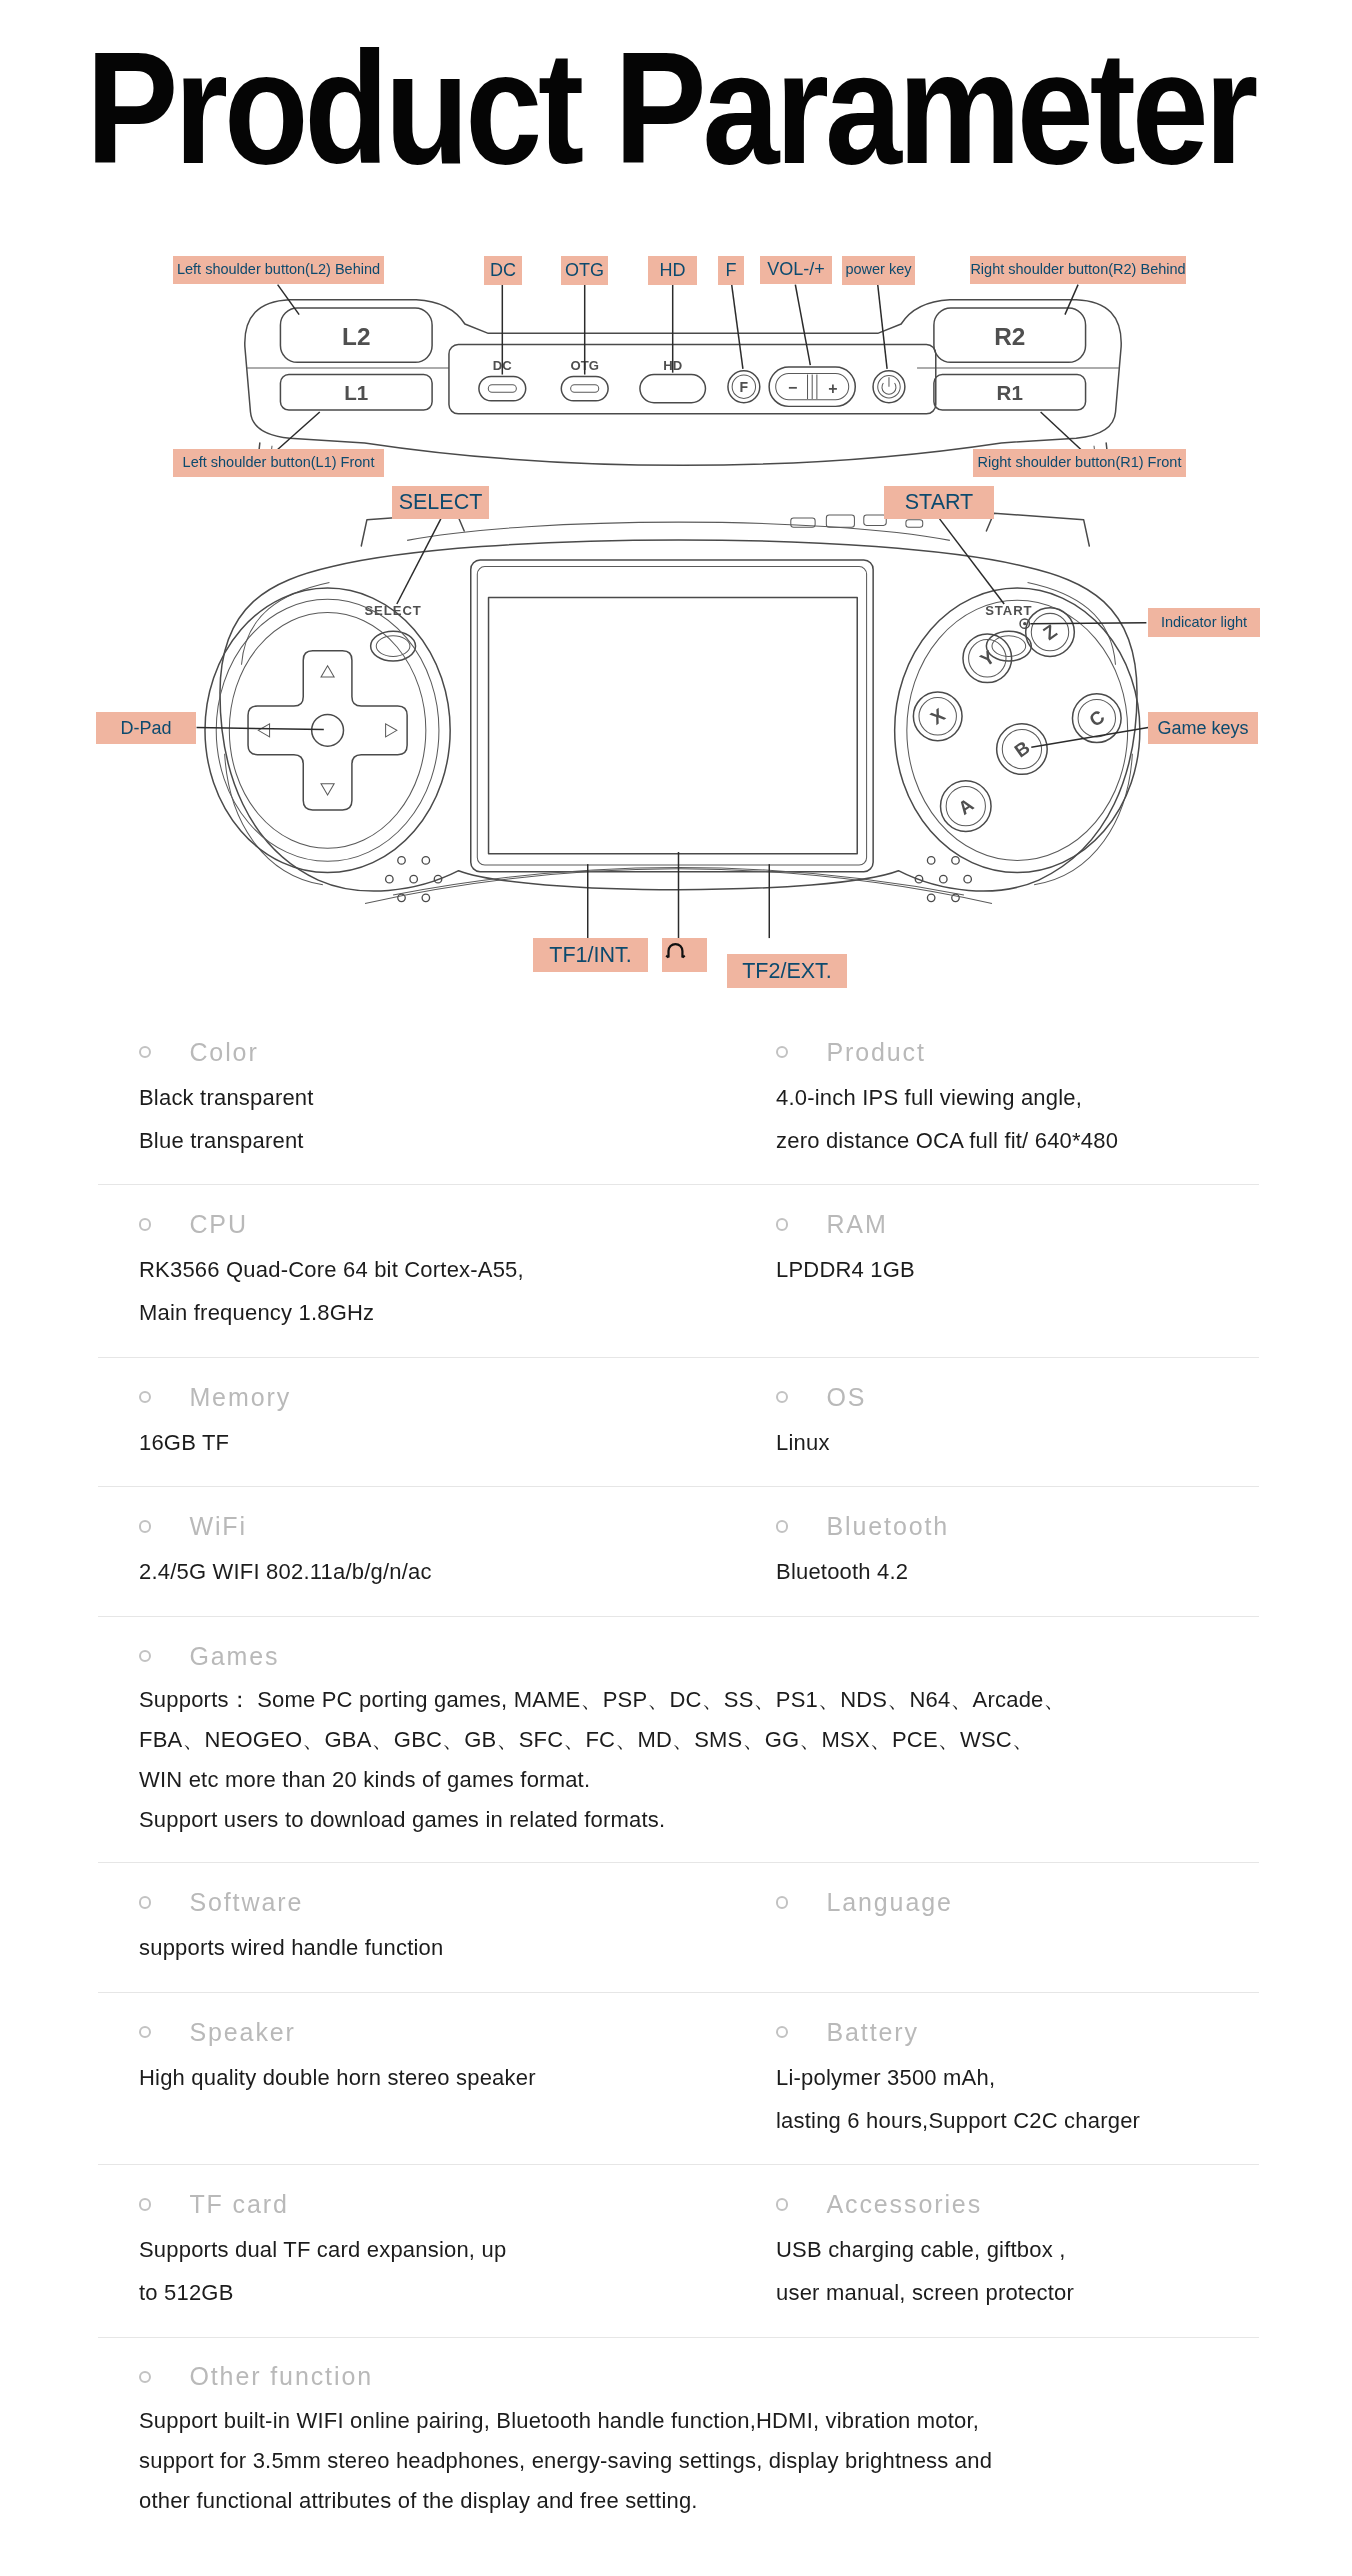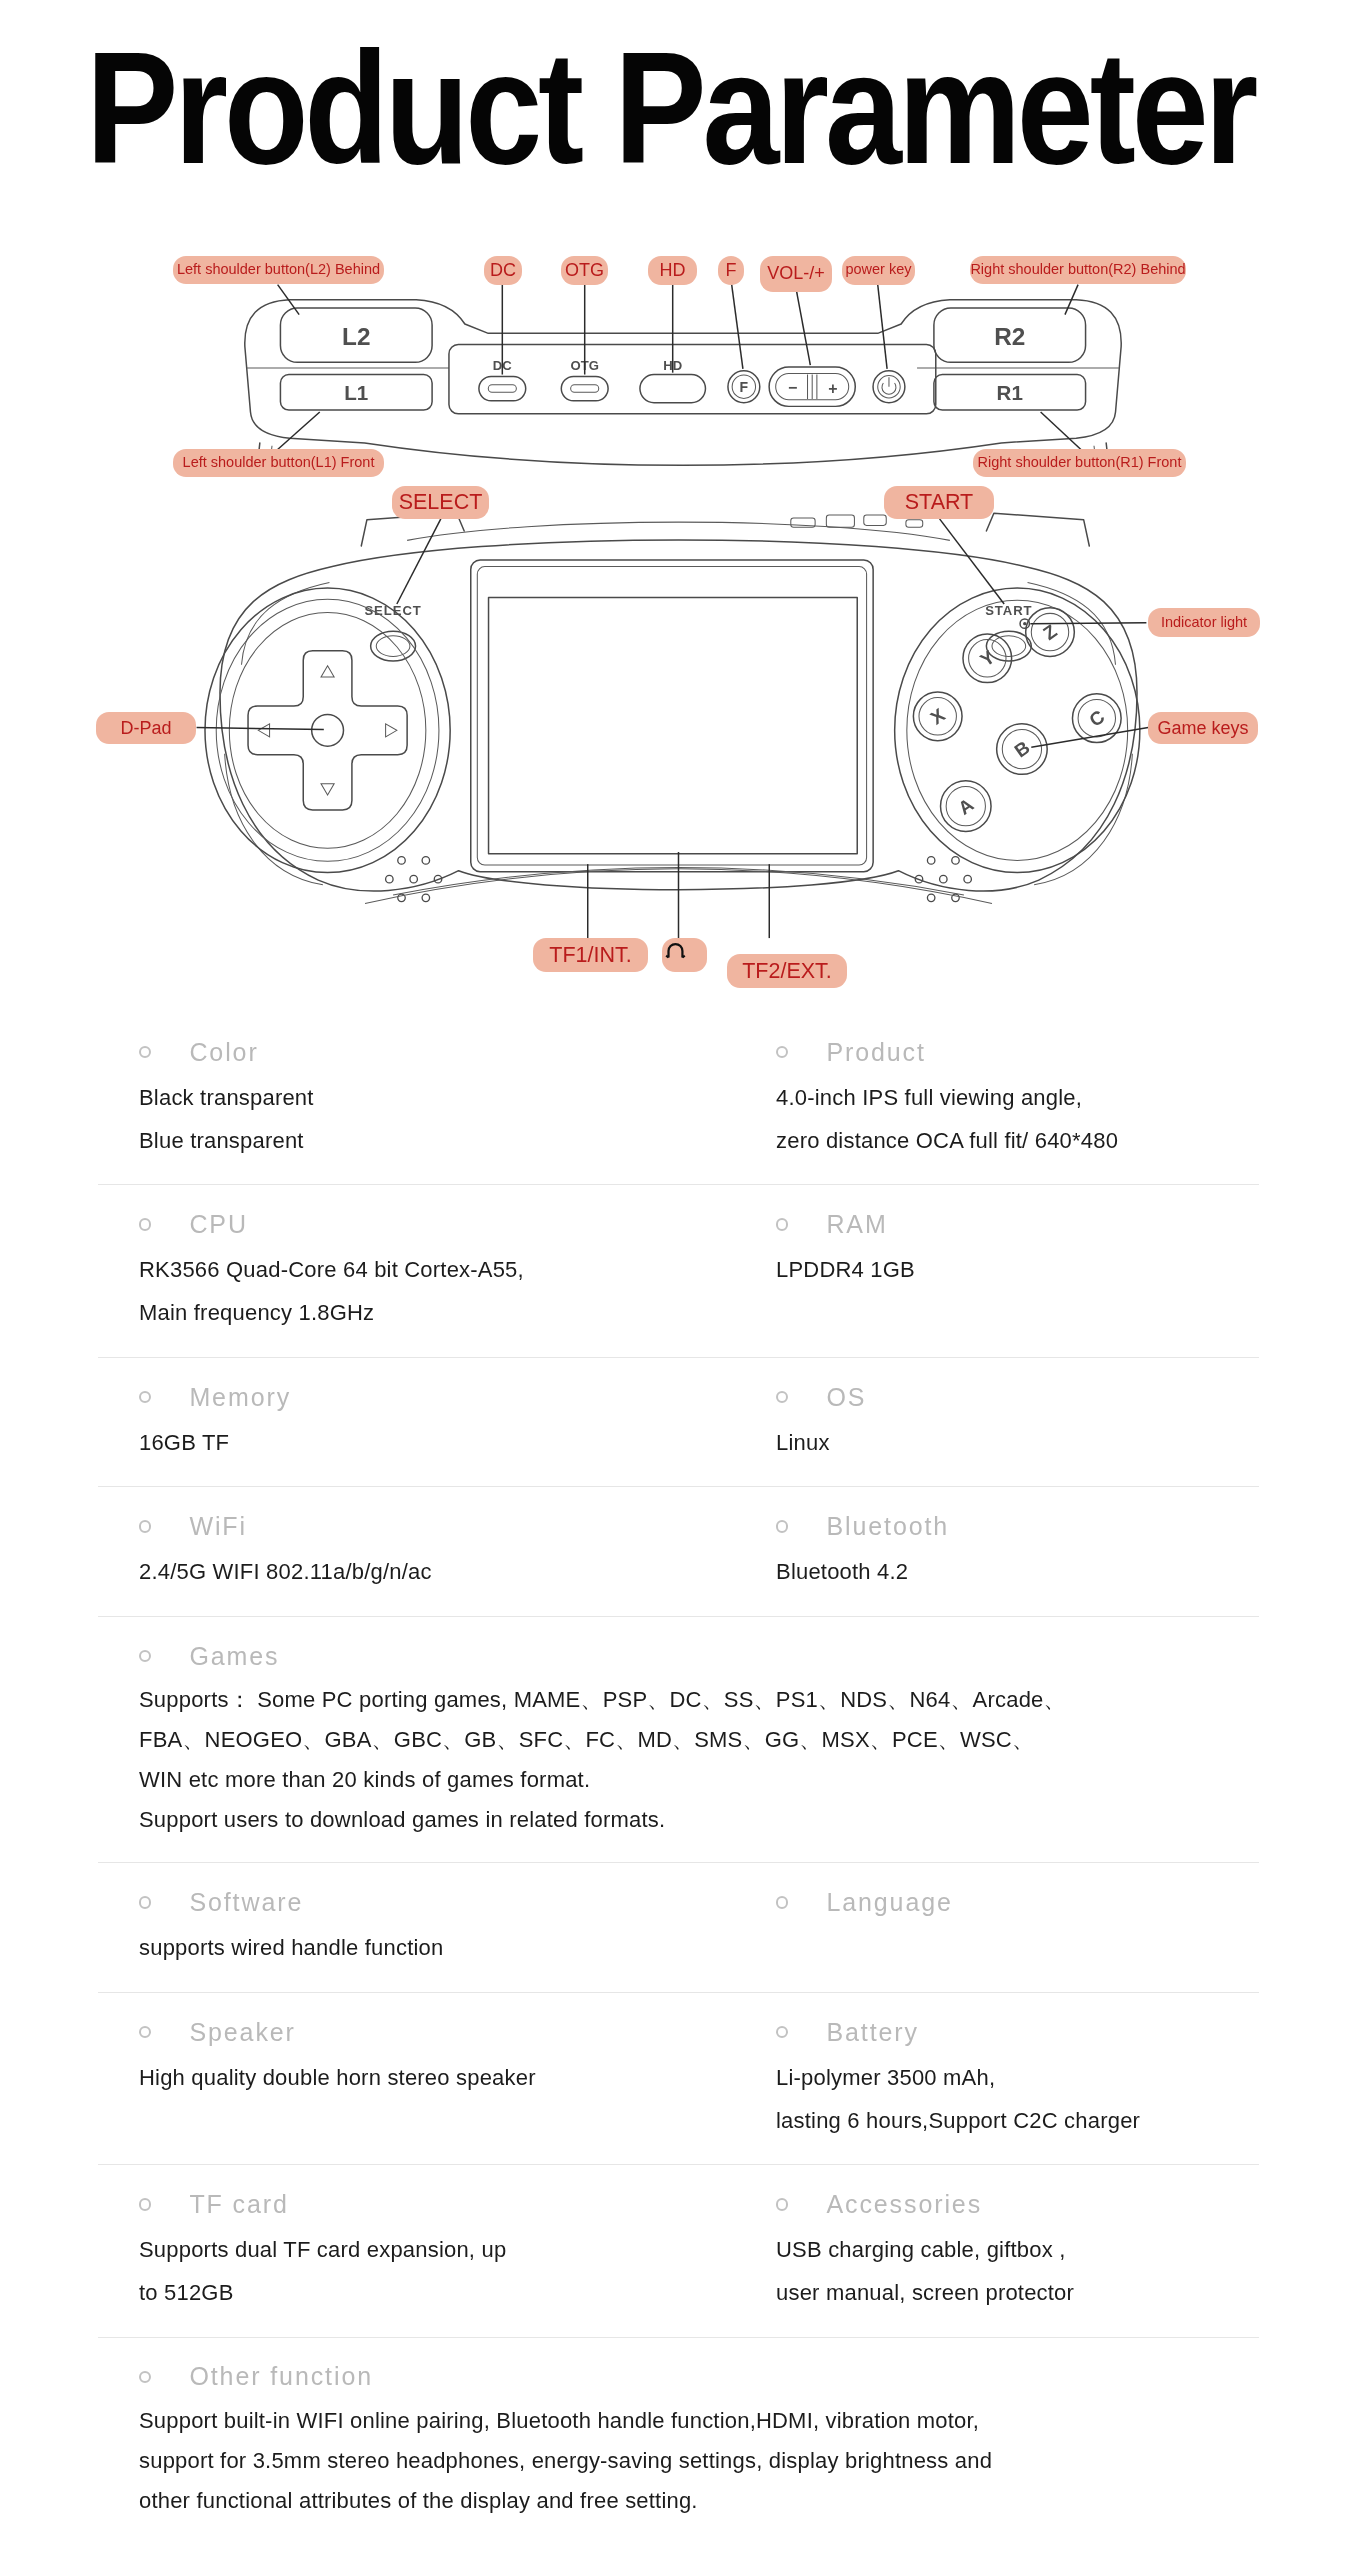--- a/index.html
+++ b/index.html
@@ -14,25 +14,24 @@
     font-size:159px;font-weight:800;letter-spacing:-4.7px;color:#050505;
     transform:scaleX(.87);transform-origin:left top;white-space:nowrap;
   }
   
   .diagram{position:absolute;}
   #top-view-wrap{left:140px;top:234px;width:1086px;height:253px;}
   #front-view-wrap{left:84px;top:473px;width:1189px;height:510px;}
   .diagram svg{position:absolute;left:0;top:0;}
   
   .callout{
-    position:absolute;background:#f0b5a0;color:#b91c1c;
+    position:absolute;background:#f0b5a0;color:#0c4a6e;
     display:flex;align-items:center;justify-content:center;
     text-align:center;line-height:1.05;box-sizing:border-box;padding:1.9px 3.7px;
     white-space:nowrap;
-    border-radius:13px;
   }
   .co-sm{font-size:14.5px;}
   .co-md{font-size:18px;}
   .co-lg{font-size:21.5px;}
   
   #specs{position:absolute;left:98px;top:1013px;width:1161px;}
   .spec-row{display:flex;border-bottom:1.9px solid #e6e6e6;padding:19px 0 22.5px 0;}
   .spec-row.last{border-bottom:none;}
   .cell{box-sizing:border-box;padding-left:41px;}
   .cell.left{width:58.4%;}
@@ -138,21 +137,21 @@
     <path class="leader" d="M1002,54 L988,86"></path>
     <path class="leader" d="M147,230 L192,190"></path>
     <path class="leader" d="M1005,230 L962,190"></path>
   </svg>
 
   <div class="callout co-sm" style="left:33px;top:21.5px;width:211px;height:28px;">Left shoulder button(L2) Behind</div>
   <div class="callout co-md" style="left:344px;top:21.5px;width:38px;height:29px;">DC</div>
   <div class="callout co-md" style="left:421px;top:21.5px;width:47px;height:29px;">OTG</div>
   <div class="callout co-md" style="left:508px;top:21.5px;width:49px;height:29px;">HD</div>
   <div class="callout co-md" style="left:578px;top:21.5px;width:26px;height:29px;">F</div>
-  <div class="callout co-md" style="left:620px;top:21.5px;width:72px;height:36px;">VOL-/+</div>
+  <div class="callout co-md" style="left:620px;top:21.5px;width:72px;height:28px;">VOL-/+</div>
   <div class="callout co-sm" style="left:702px;top:21.5px;width:73px;height:29px;">power key</div>
   <div class="callout co-sm" style="left:830px;top:21.5px;width:216px;height:28px;">Right shoulder button(R2) Behind</div>
   <div class="callout co-sm" style="left:33px;top:215px;width:211px;height:28px;">Left shoulder button(L1) Front</div>
   <div class="callout co-sm" style="left:833px;top:215px;width:213px;height:28px;">Right shoulder button(R1) Front</div>
 </div>
 
 <div class="diagram" id="front-view-wrap">
   <svg width="1189" height="510" viewBox="0 0 1270 545">
 
     <path class="art-thin" d="M345,72 C480,46 790,46 925,72"></path>

